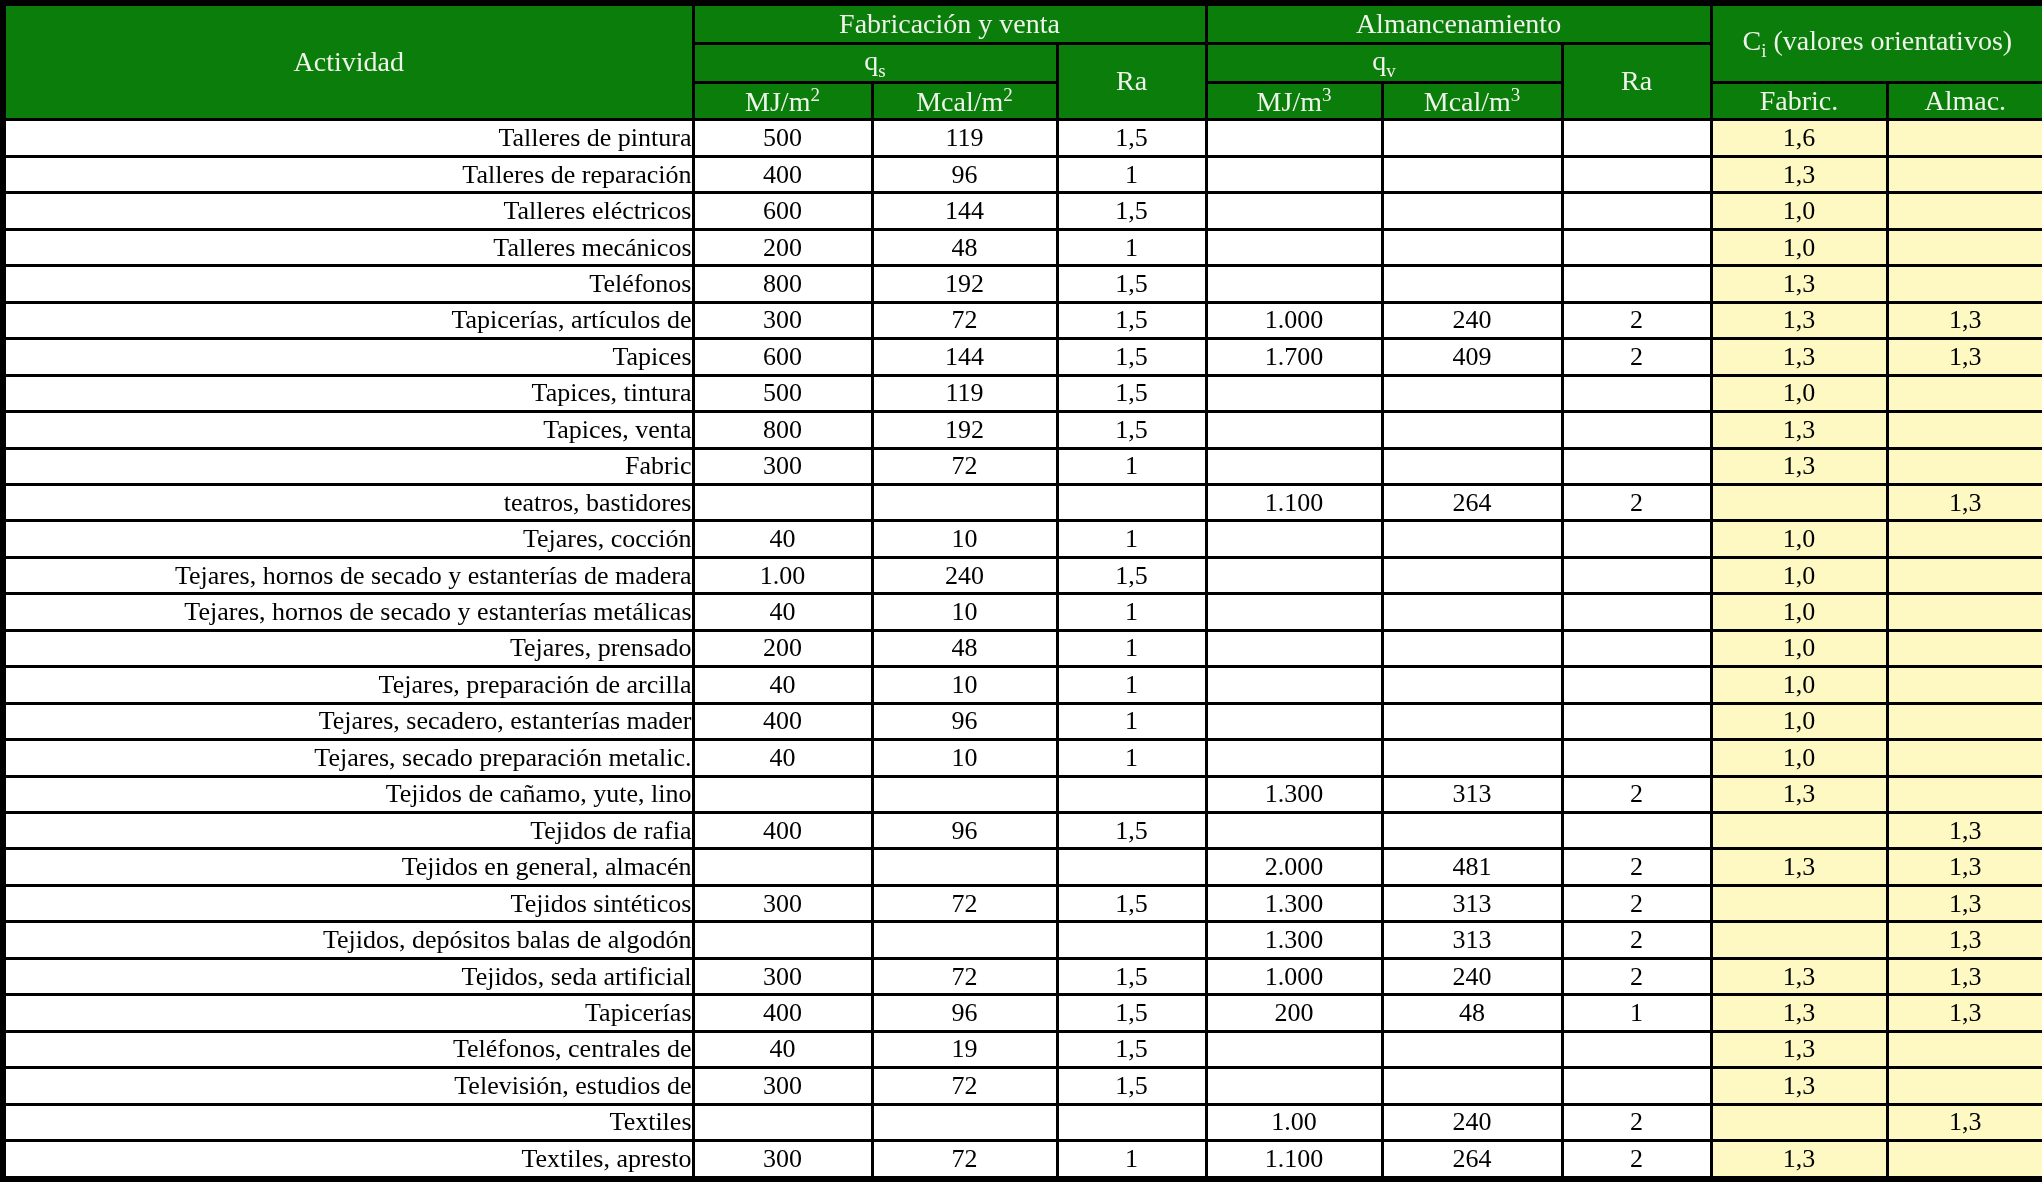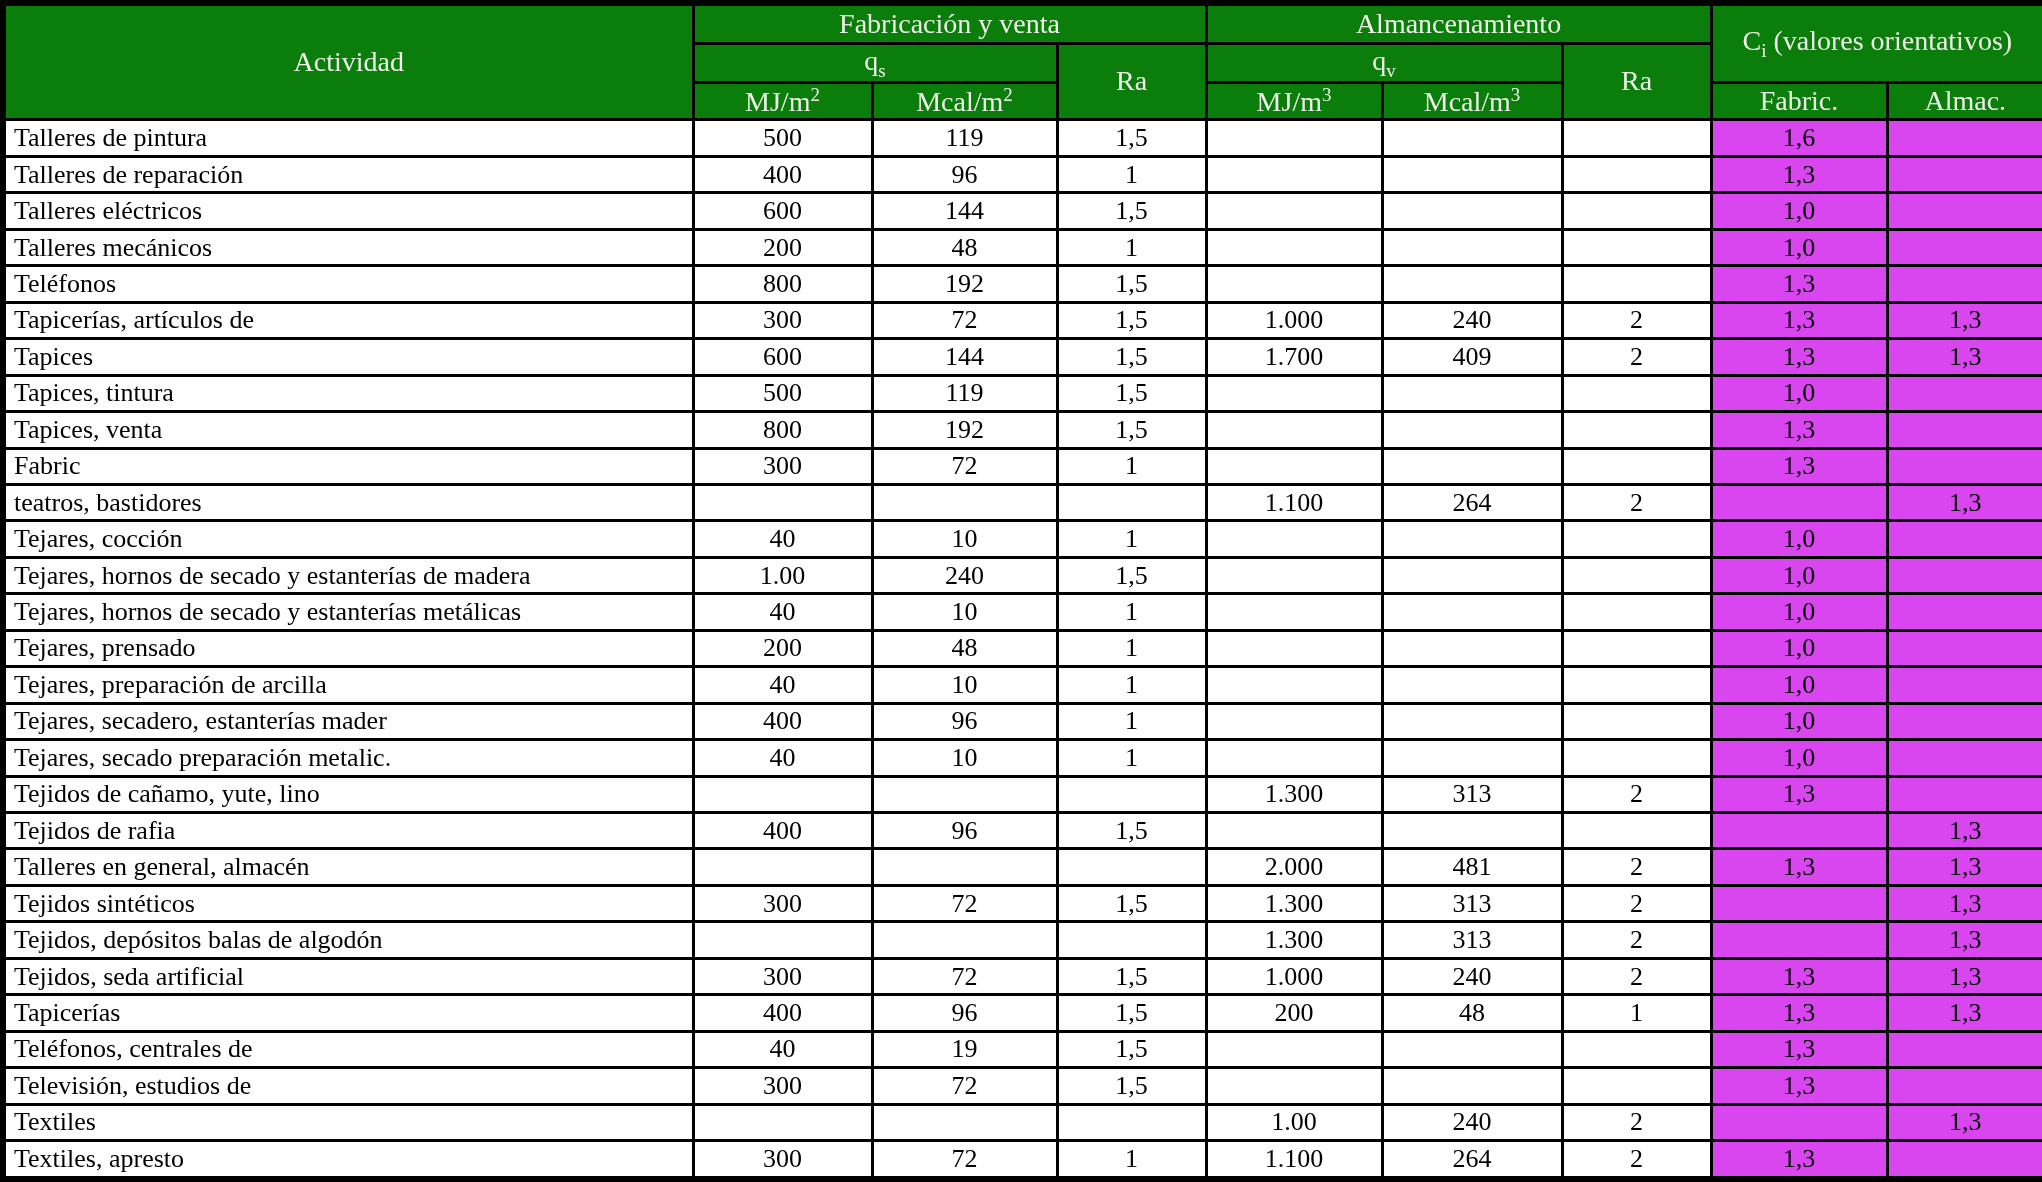--- a/index.html
+++ b/index.html
@@ -32,25 +32,25 @@
   thead tr.h3 { height: 37px; }
   thead sub { font-size: 19px; }
   thead sup { font-size: 19px; }
   tbody td {
     font-size: 26px;
     color: #000000;
     text-align: center;
     vertical-align: middle;
   }
   tbody td.act {
-    text-align: left;
+    text-align: right;
     padding-left: 8px;
   }
   tbody td.ci {
-    background: #d946ef;
+    background: #fef9c3;
   }
 </style>
 </head>
 <body>
 
 <table class="fire-table">
   <colgroup>
     <col style="width:690px">
     <col style="width:179px">
     <col style="width:185px">
@@ -298,21 +298,21 @@
         <td>400</td>
         <td>96</td>
         <td>1,5</td>
         <td></td>
         <td></td>
         <td></td>
         <td class="ci"></td>
         <td class="ci">1,3</td>
       </tr>
       <tr>
-        <td class="act">Talleres en general, almacén</td>
+        <td class="act">Tejidos en general, almacén</td>
         <td></td>
         <td></td>
         <td></td>
         <td>2.000</td>
         <td>481</td>
         <td>2</td>
         <td class="ci">1,3</td>
         <td class="ci">1,3</td>
       </tr>
       <tr>

